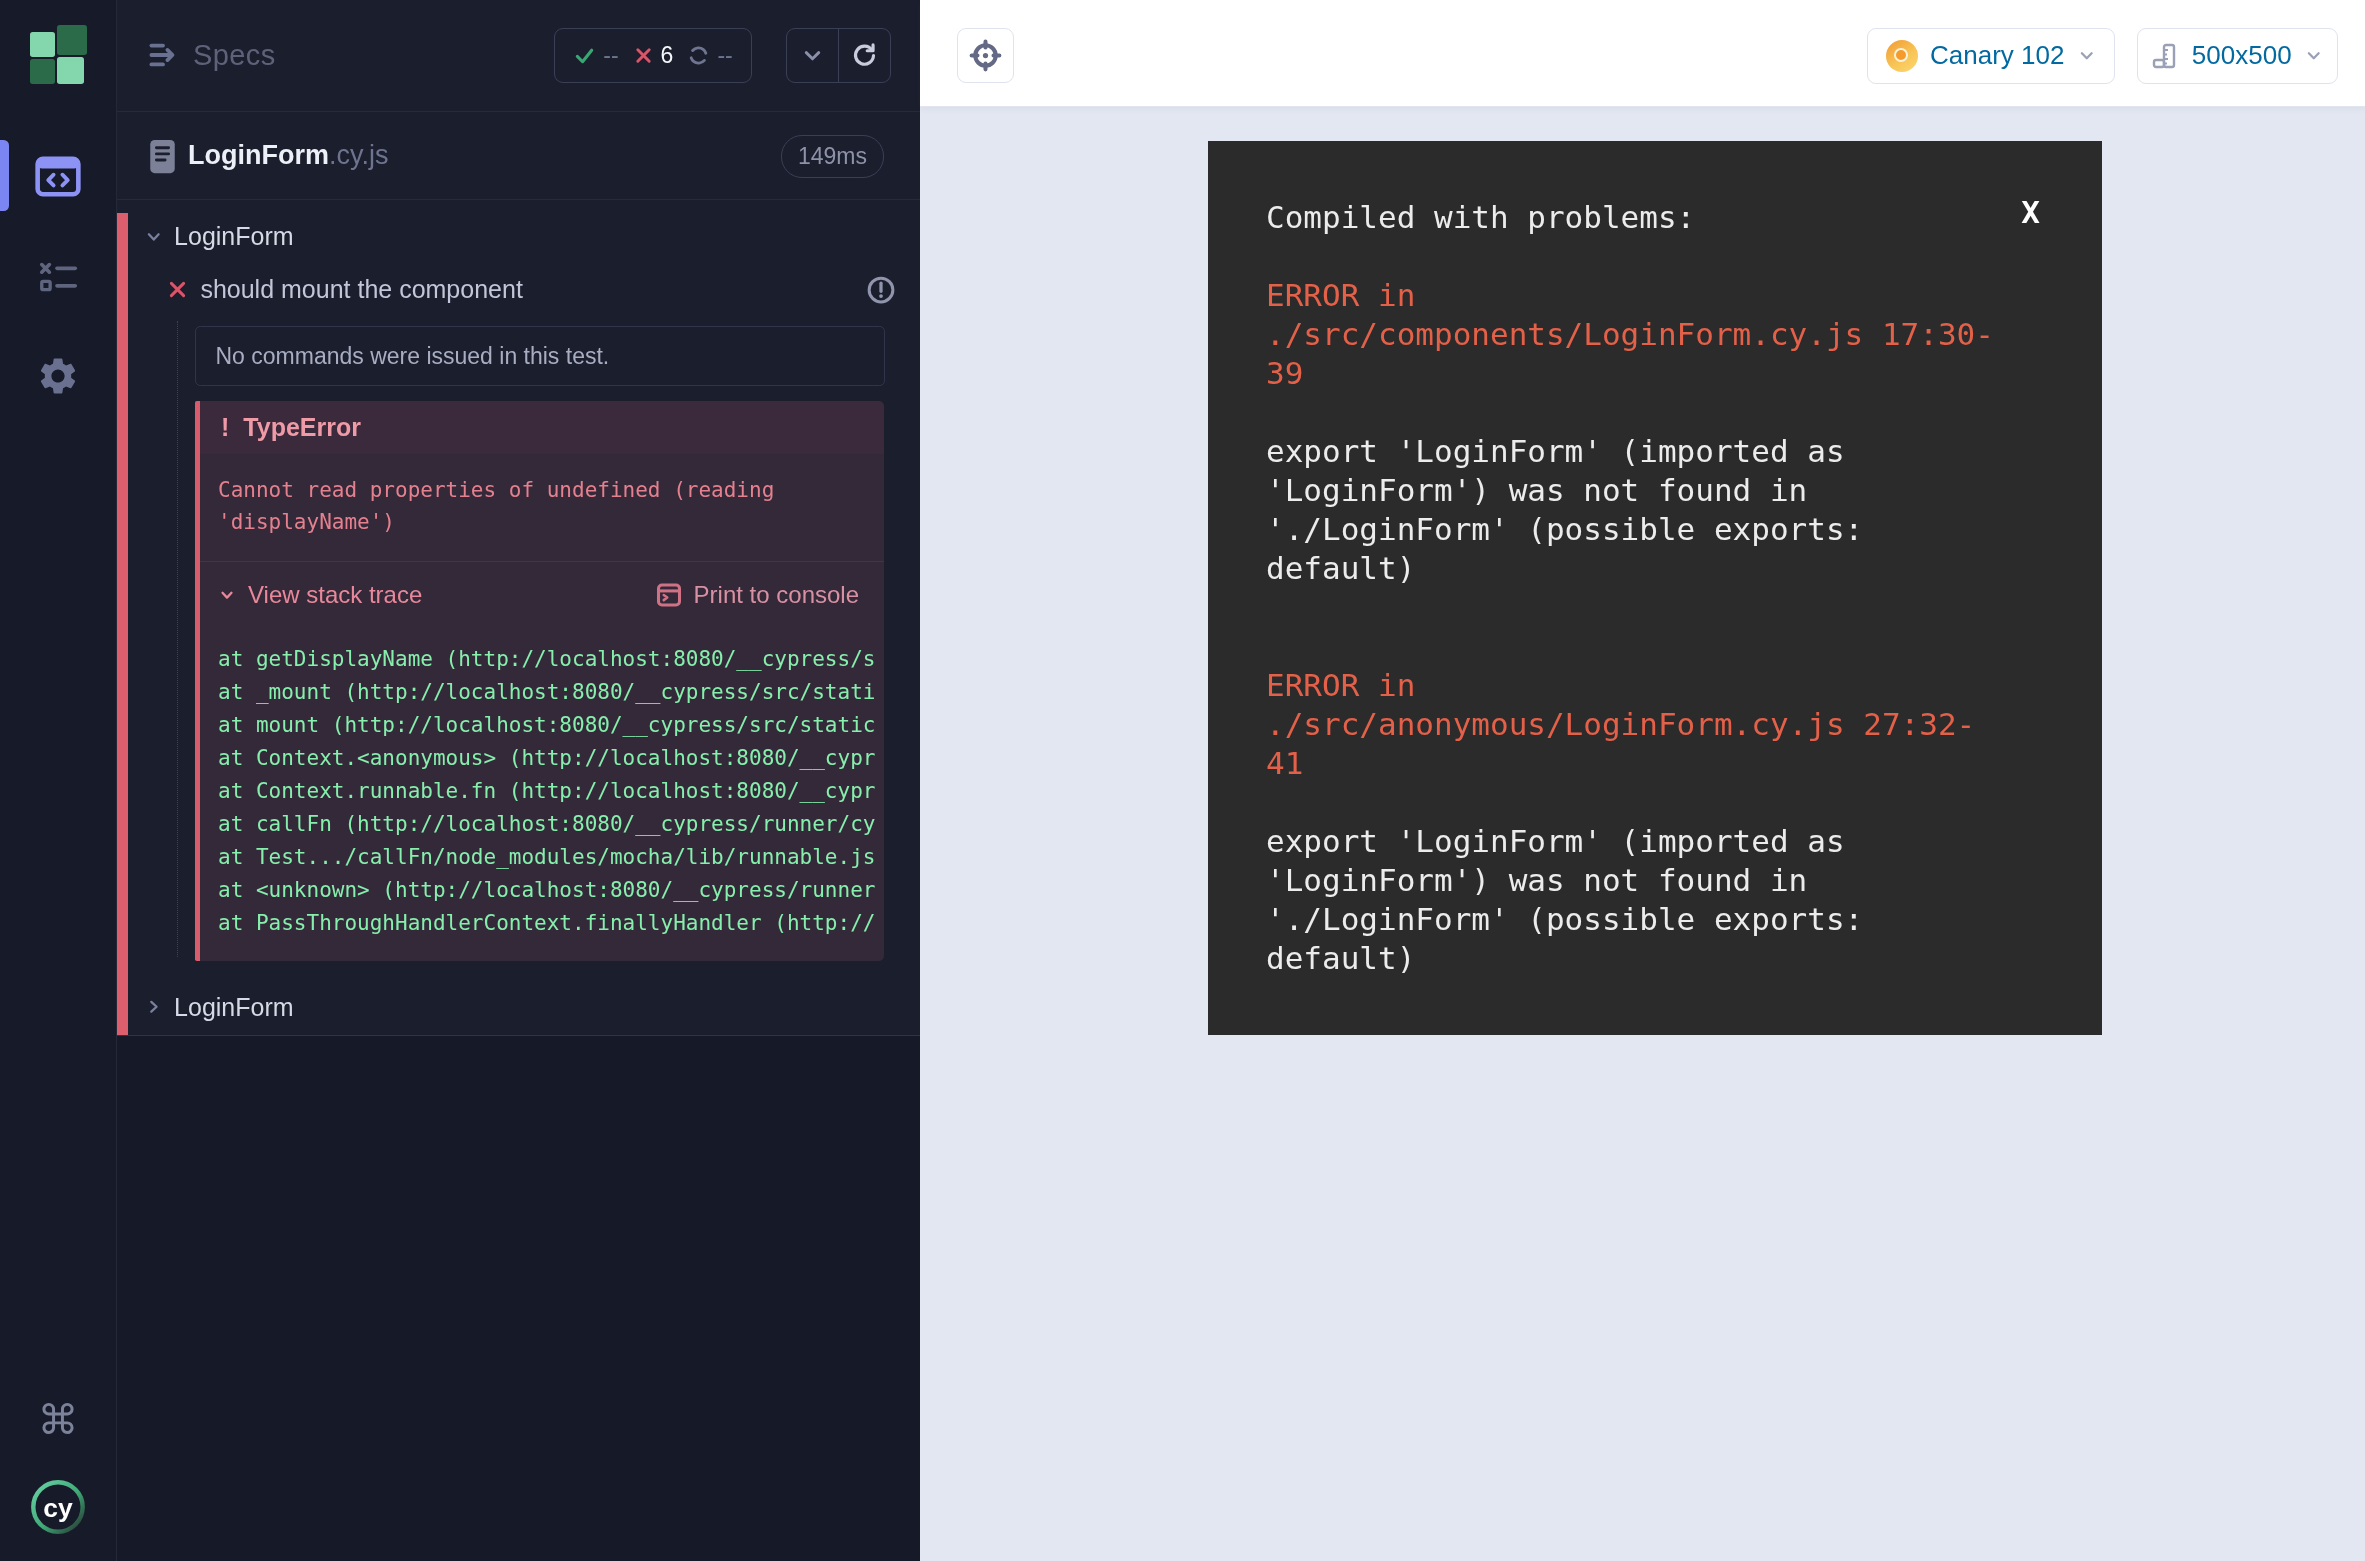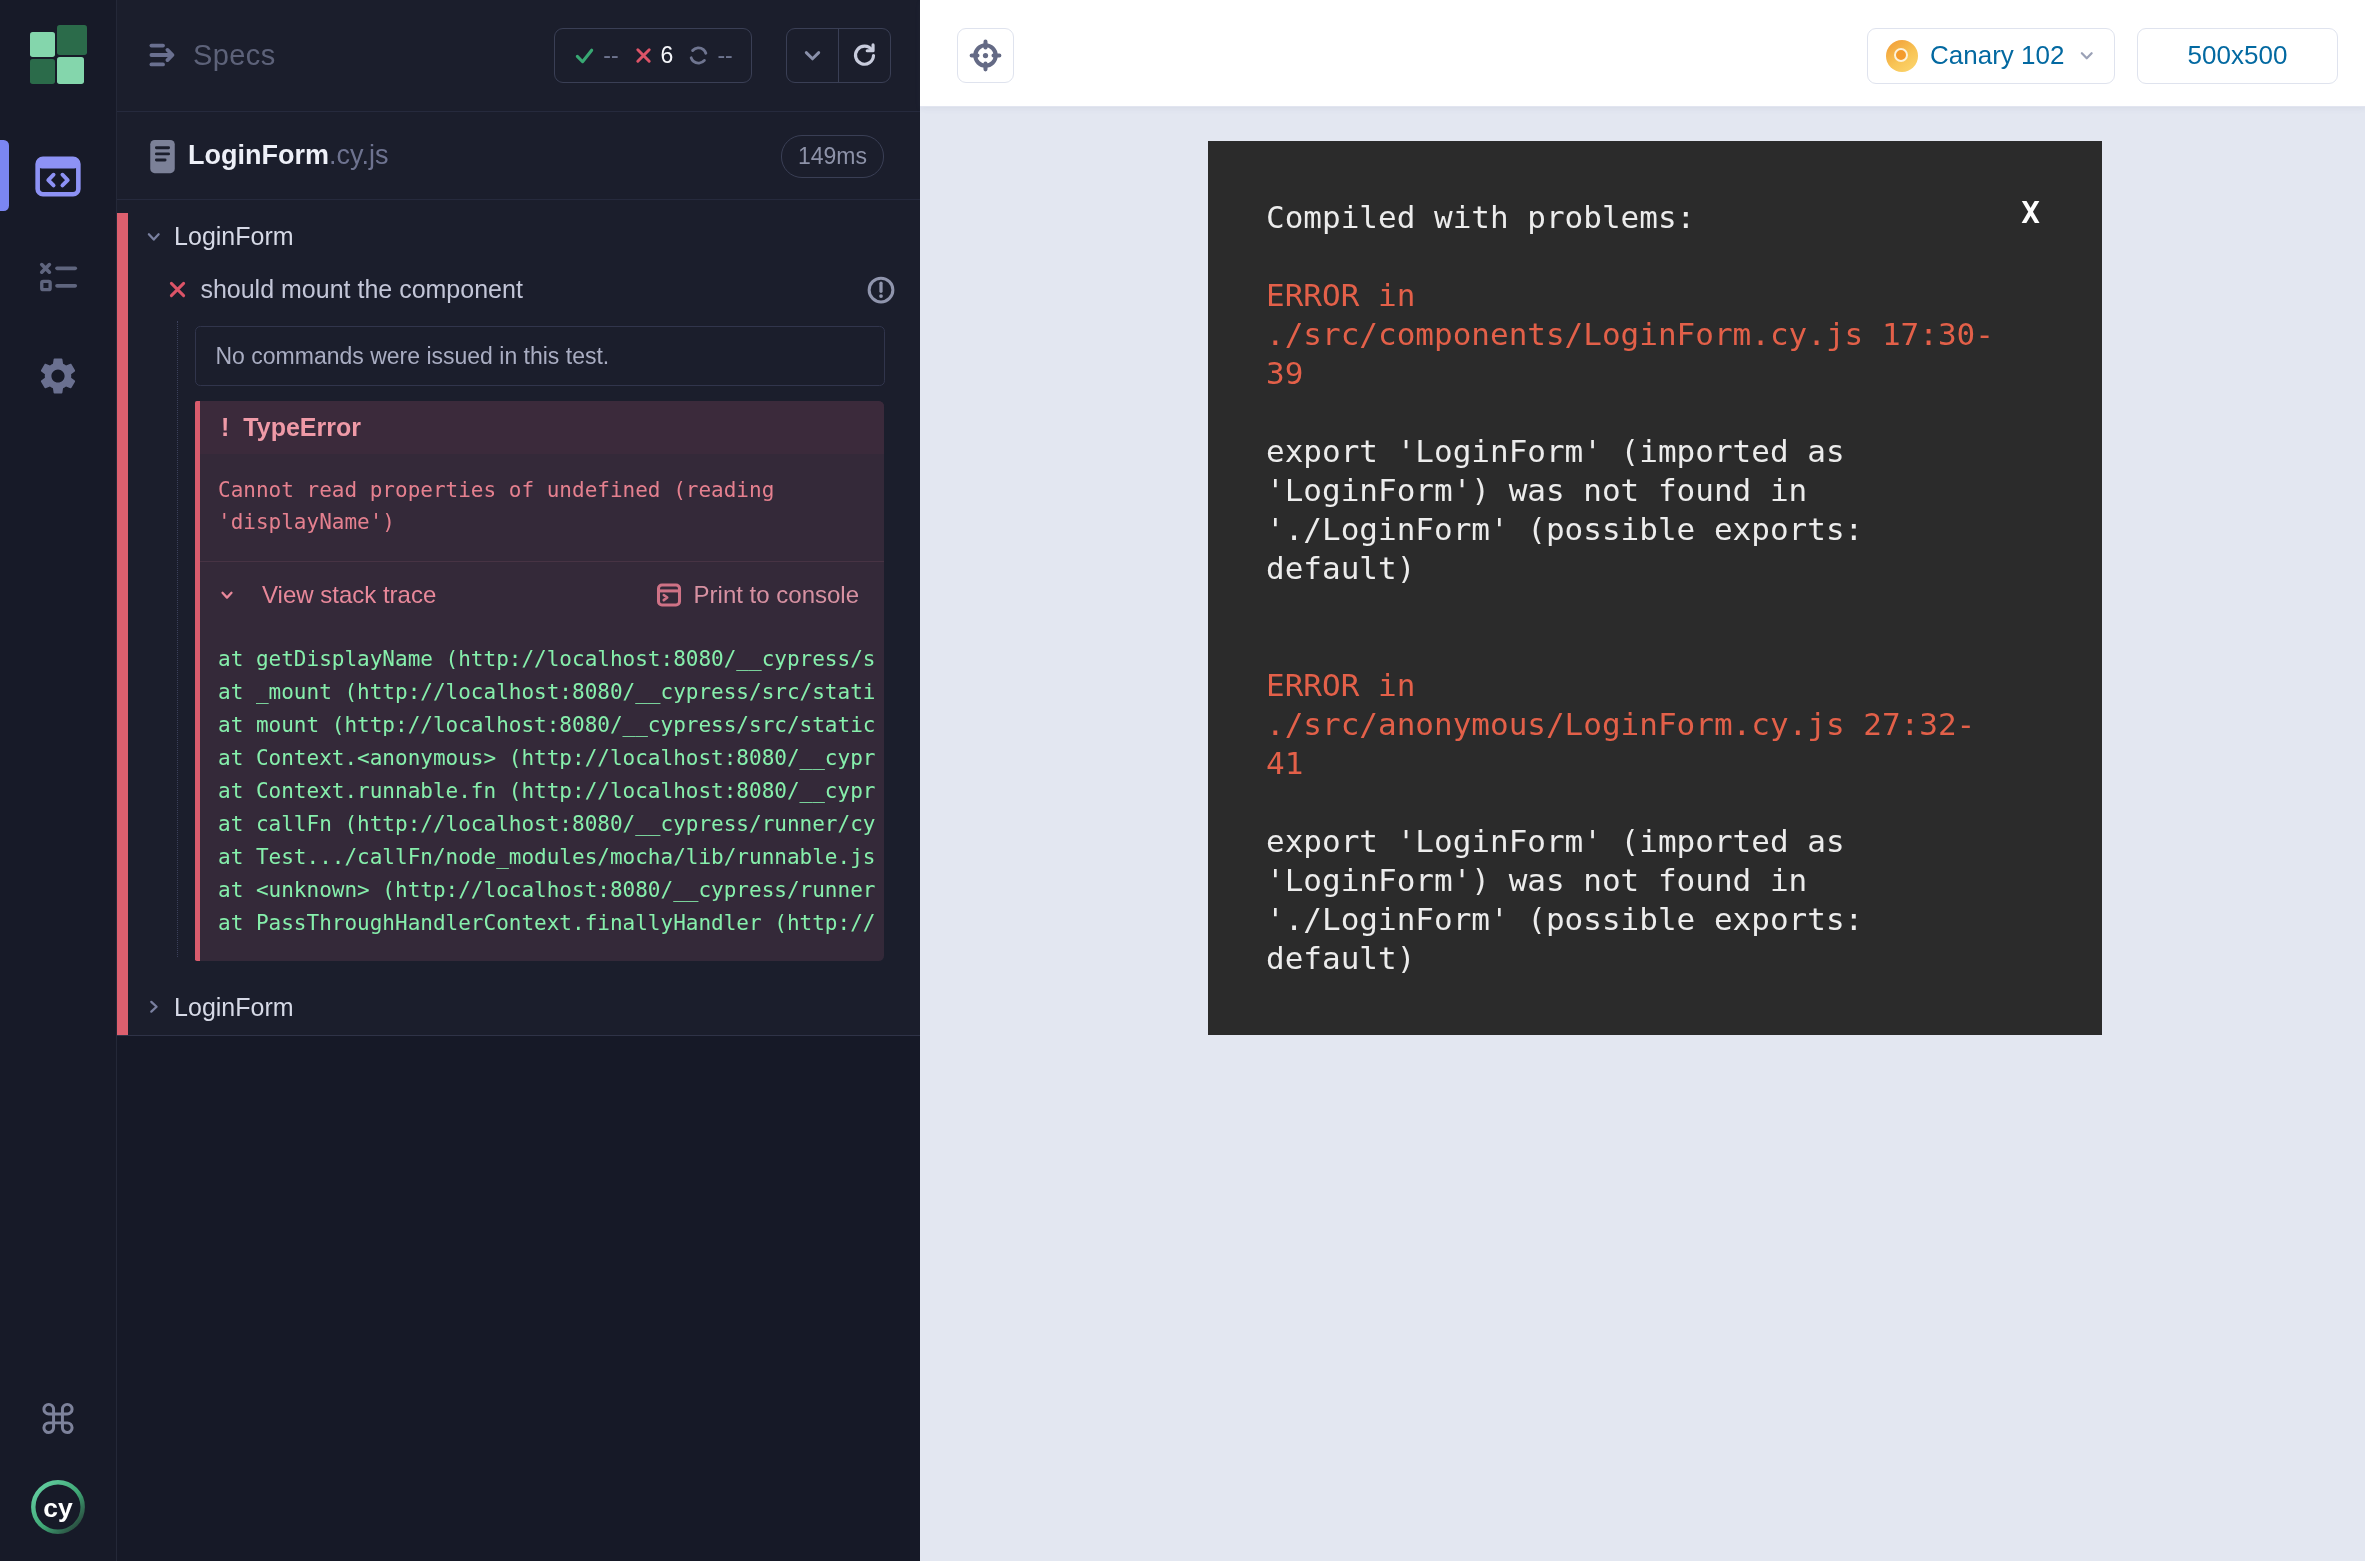--- a/index.html
+++ b/index.html
@@ -56,37 +56,37 @@
   .no-cmd-box{position:absolute;left:78px;top:326px;width:690px;height:60px;box-sizing:border-box;
               border:0.9px solid #31354c;border-radius:5.3px;display:flex;align-items:center;padding-left:19.5px;
               font-size:23px;color:#a9adc2;}
   .error-block{position:absolute;left:78px;top:401px;width:689px;box-sizing:border-box;background:#342939;
                border-left:5.3px solid #d95c6d;border-radius:1.8px 5.3px 5.3px 1.8px;}
   .err-head{height:53px;background:#3b2a3b;display:flex;align-items:center;padding-left:21px;gap:14px;
             font-size:25px;font-weight:bold;color:#ef9aa7;border-radius:0 5.3px 0 0;}
   .err-msg{padding:19.5px 16px 23px 18px;font-family:"DejaVu Sans Mono",monospace;font-size:21px;line-height:32px;color:#e5808f;}
   .err-div{border-top:0.9px solid #473344;}
   .err-actions{height:67px;display:flex;align-items:center;justify-content:space-between;padding:0 25px 0 18px;}
-  .act-left{display:flex;align-items:center;gap:26px;font-size:24px;color:#e8889a;}
+  .act-left{display:flex;align-items:center;gap:12px;font-size:24px;color:#e8889a;}
   .act-right{display:flex;align-items:center;gap:10.6px;font-size:24px;color:#d791a2;}
   .stack{padding:14px 0 21px 18px;font-family:"DejaVu Sans Mono",monospace;font-size:21px;line-height:33px;
          color:#86efac;white-space:nowrap;overflow:hidden;}
   .suite2{top:979px;height:57px;border-bottom:0.9px solid #2f3347;box-sizing:border-box;}
   .panel-bottom{position:absolute;left:0;top:1036px;width:100%;height:525px;background:#161927;}
 
   
   .main{position:absolute;left:920px;top:0;width:1445px;height:1562px;background:#e3e7f1;}
   .topbar{position:absolute;left:0;top:0;width:100%;height:106px;background:#ffffff;border-bottom:0.9px solid #e2e5f0;
           box-shadow:0 1.8px 5.3px rgba(90,100,140,0.08);}
   .selector-btn{position:absolute;left:37px;top:27.5px;width:57px;height:55px;background:#fff;border:0.9px solid #dfe3ee;
                 border-radius:9px;display:flex;align-items:center;justify-content:center;box-sizing:border-box;}
   .pill{position:absolute;top:27.5px;height:56px;background:#fff;border:0.9px solid #dfe3ee;border-radius:9px;
         display:flex;align-items:center;justify-content:center;gap:12.4px;box-sizing:border-box;font-size:26px;color:#0369a1;}
   .pill-browser{left:947px;width:248px;}
-  .pill-viewport{left:1217px;width:201px;flex-direction:column;}
+  .pill-viewport{left:1217px;width:201px;}
   .canary-icon{width:32px;height:32px;border-radius:50%;background:linear-gradient(145deg,#f2a13a 10%,#f8c455 55%,#fbd36b 90%);position:relative;}
   .canary-icon::after{content:"";position:absolute;left:8px;top:8px;width:10.6px;height:10.6px;border-radius:50%;
                       background:#f49b2c;border:2.7px solid #fdf3dc;}
 
   
   .overlay{position:absolute;left:288px;top:141px;width:894px;height:894px;background:#2b2b2b;}
   .ov-close{position:absolute;right:62px;top:53px;font-family:"DejaVu Sans Mono",monospace;font-weight:bold;
             font-size:31px;color:#ffffff;}
   .ov-body{position:absolute;left:58px;top:57px;width:785px;font-family:"DejaVu Sans Mono",monospace;
            font-size:31px;line-height:39px;}

